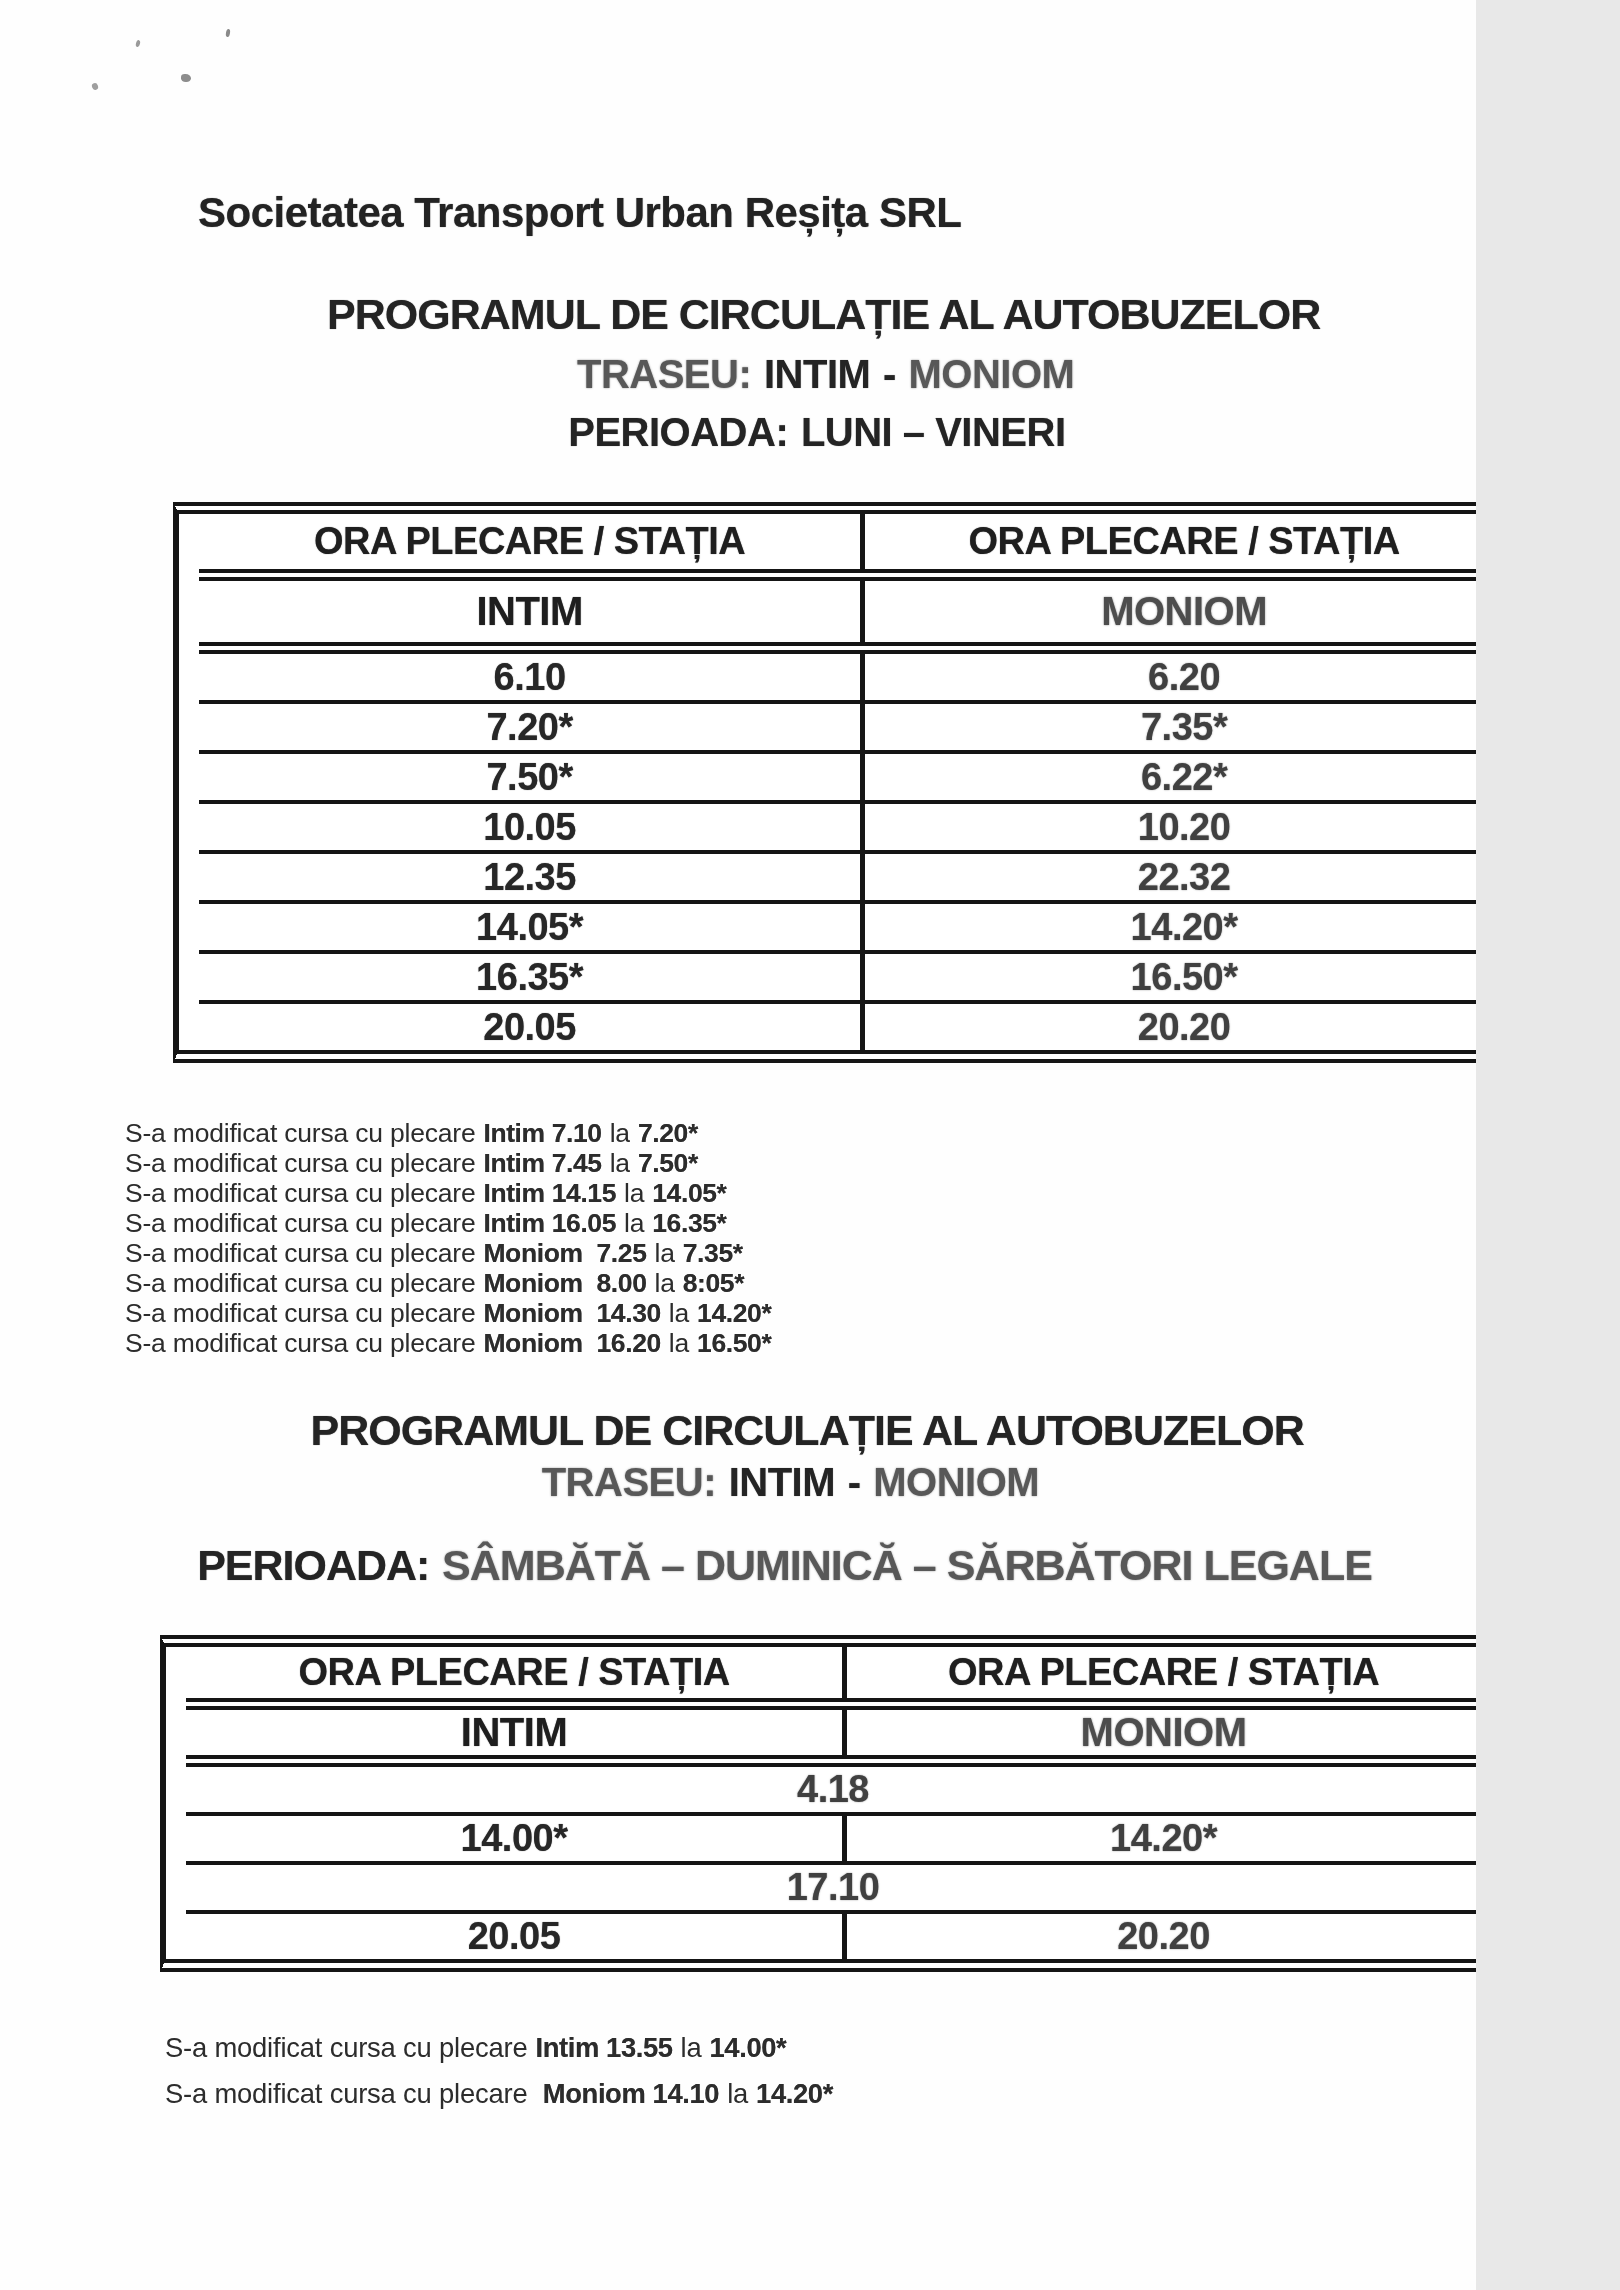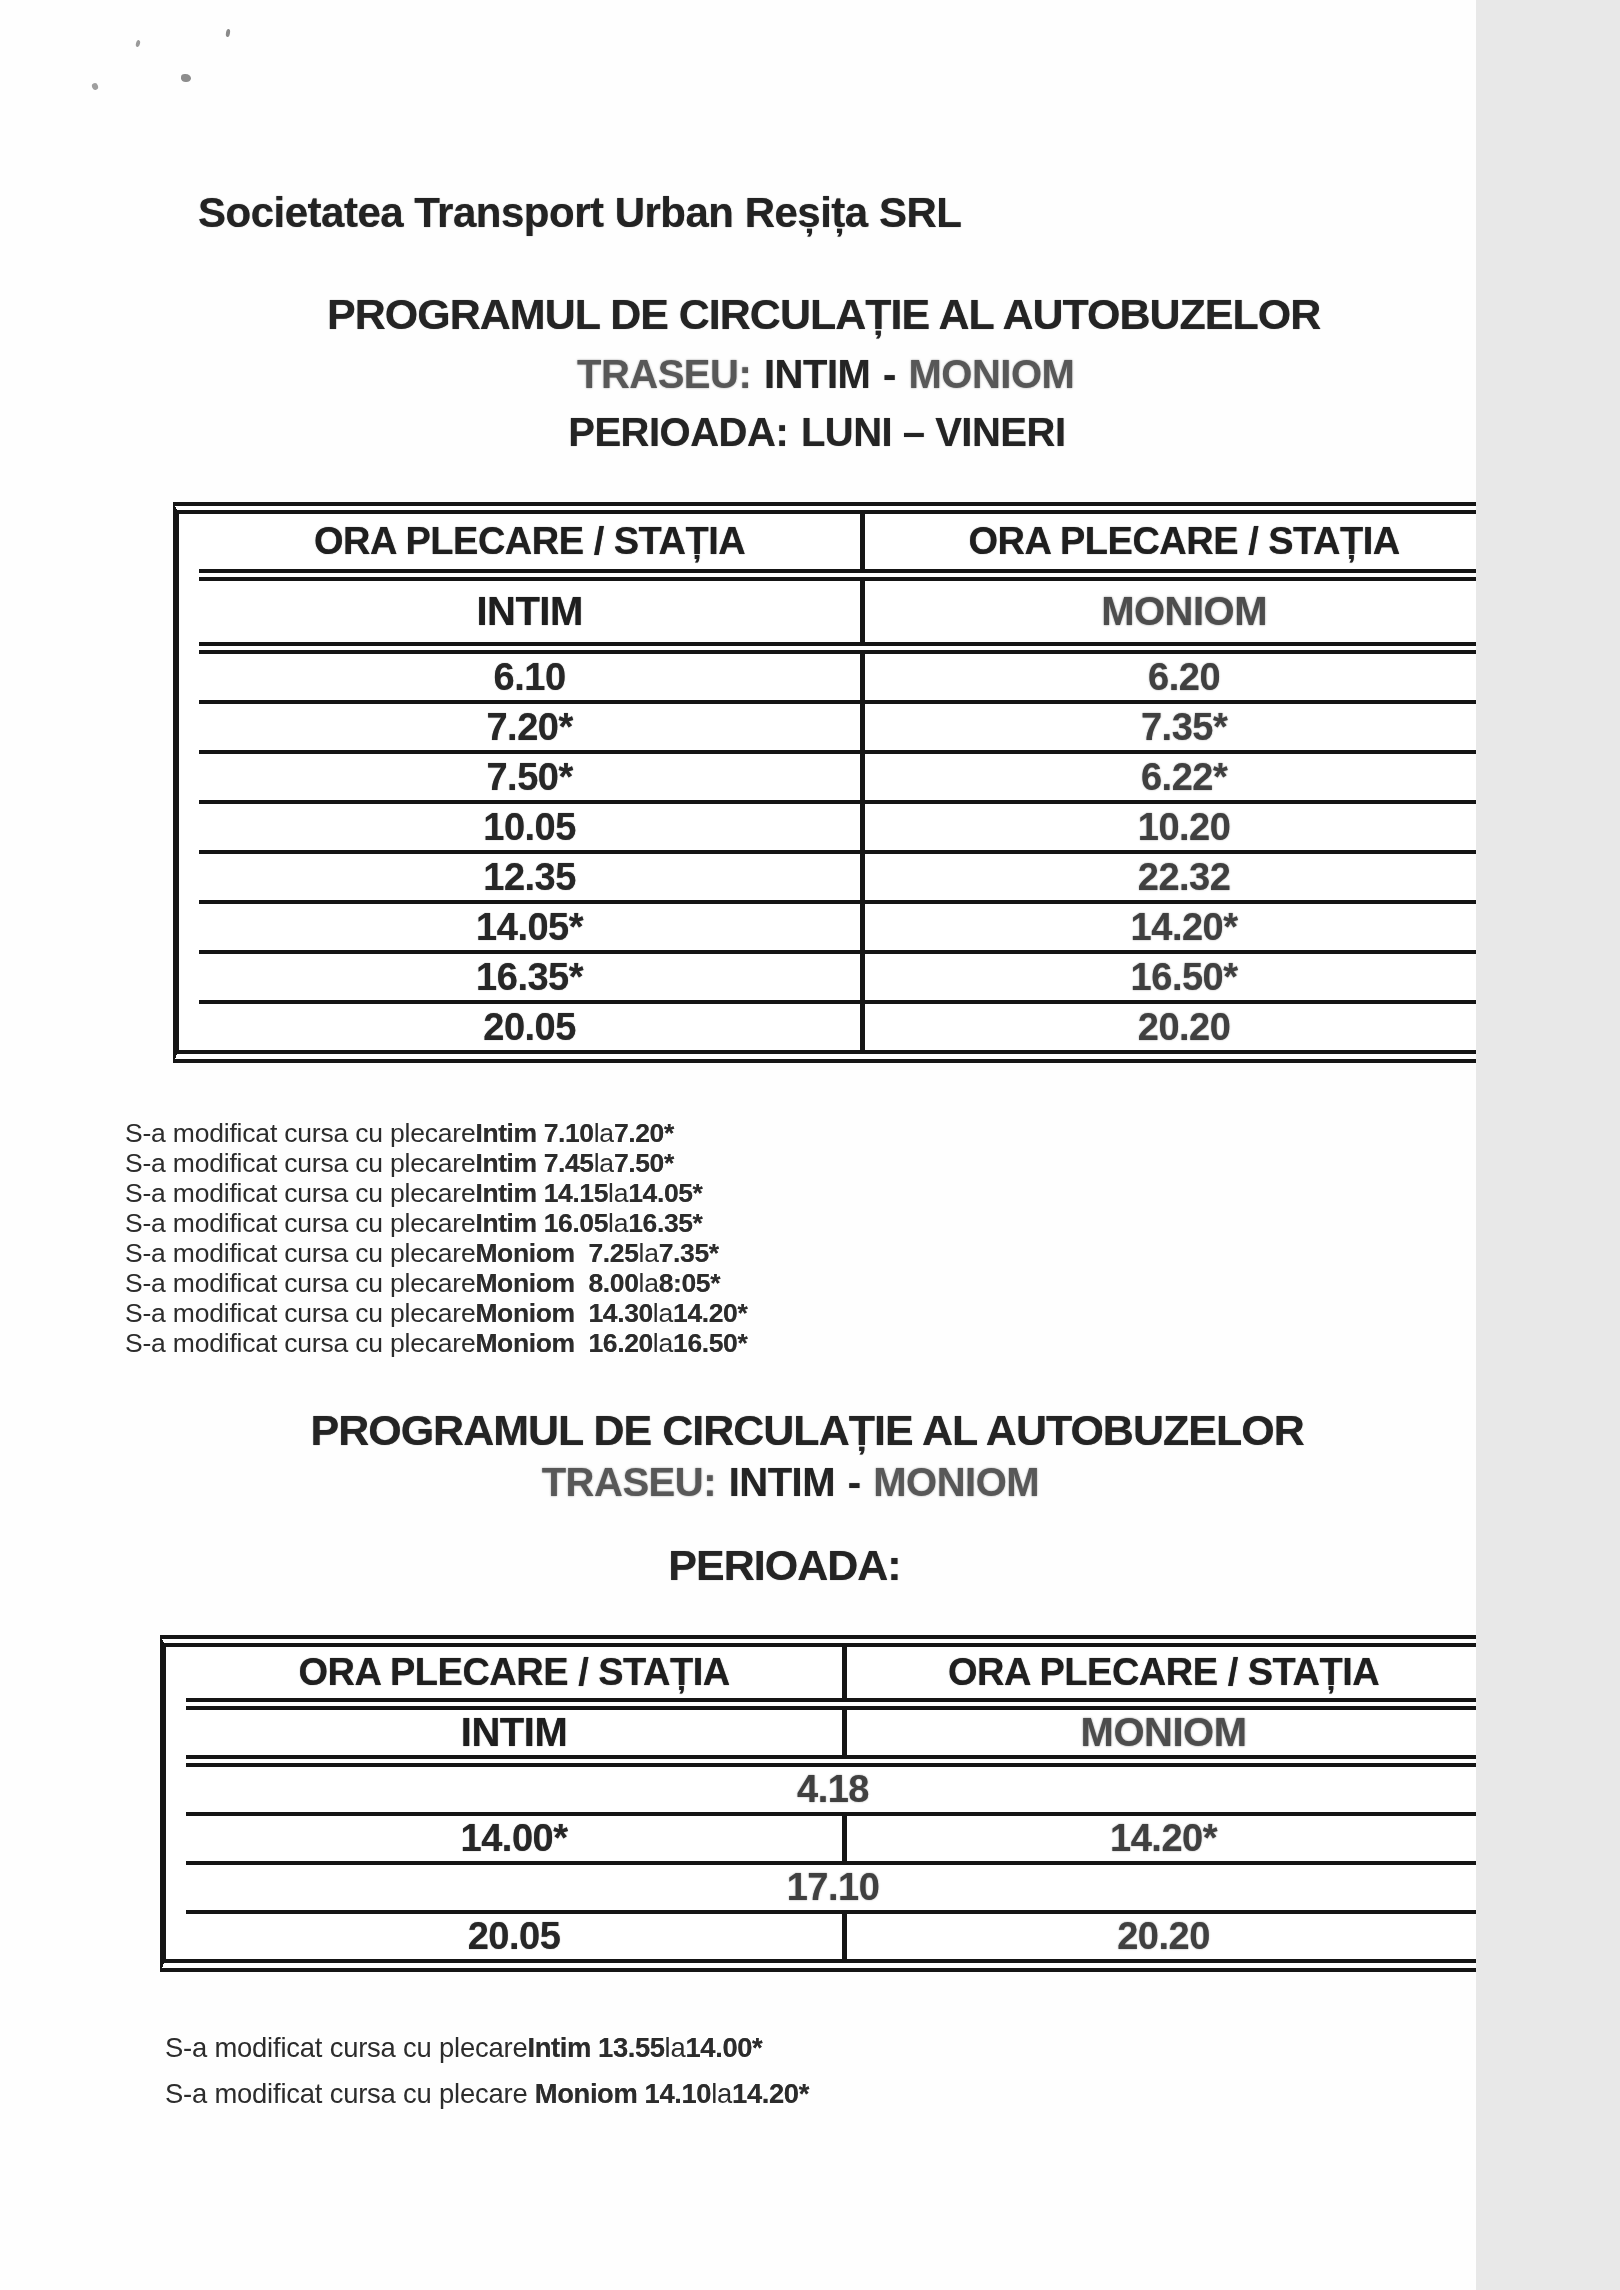--- a/index.html
+++ b/index.html
@@ -70,21 +70,21 @@
   .thead .tcell { color:#1f1f1f; text-shadow:0 0 1px rgba(20,20,20,0.7); }
   .st-intim  { color:#1e1e1e; text-shadow:0 0 1px rgba(20,20,20,0.7); }
   .st-moniom { color:#4d4d4d; text-shadow:0 0 2px rgba(77,77,77,0.7); }
   .t-intim   { color:#272727; text-shadow:0 0 1px rgba(25,25,25,0.65); }
   .t-moniom  { color:#404040; text-shadow:0 0 1.5px rgba(55,55,55,0.65); }
 
   
   .notes { position:absolute; }
   #notes-weekday { left:125px; top:1118px; }
   #notes-weekend { left:165px; top:2025px; }
-  .note { display:flex; gap:0; white-space:pre; font-size:26.5px; color:#2c2c2c; }
+  .note { display:flex; gap:8px; white-space:pre; font-size:26.5px; color:#2c2c2c; }
   #notes-weekday .note { height:30px; align-items:center; }
   #notes-weekend .note { height:46px; align-items:center; font-size:27.4px; }
   .n-reg  { font-weight:400; letter-spacing:-0.2px; }
   .n-bold { font-weight:700; letter-spacing:-0.4px; text-shadow:0 0 0.6px rgba(30,30,30,0.6); }
 </style>
 </head>
 <body>
 
 <div id="page">
 
@@ -179,20 +179,21 @@
 
   <div class="centered h-title" id="weekend-title">PROGRAMUL DE CIRCULAȚIE AL AUTOBUZELOR</div>
   <div class="centered h-sub" id="weekend-route">
     <span class="grayink">TRASEU:</span>
     <span>INTIM</span>
     <span>-</span>
     <span class="grayink">MONIOM</span>
   </div>
   <div class="centered h-title" id="weekend-period">
     <span>PERIOADA:</span>
+    <span class="grayink">SÂMBĂTĂ – DUMINICĂ – SĂRBĂTORI LEGALE</span>
   </div>
 
   <div class="tbl" id="tbl-weekend">
     <div class="trow thead">
       <div class="tcell c1">ORA PLECARE / STAȚIA</div>
       <div class="tcell c2">ORA PLECARE / STAȚIA</div>
     </div>
     <div class="trow tstation">
       <div class="tcell c1 st-intim">INTIM</div>
       <div class="tcell c2 st-moniom">MONIOM</div>

